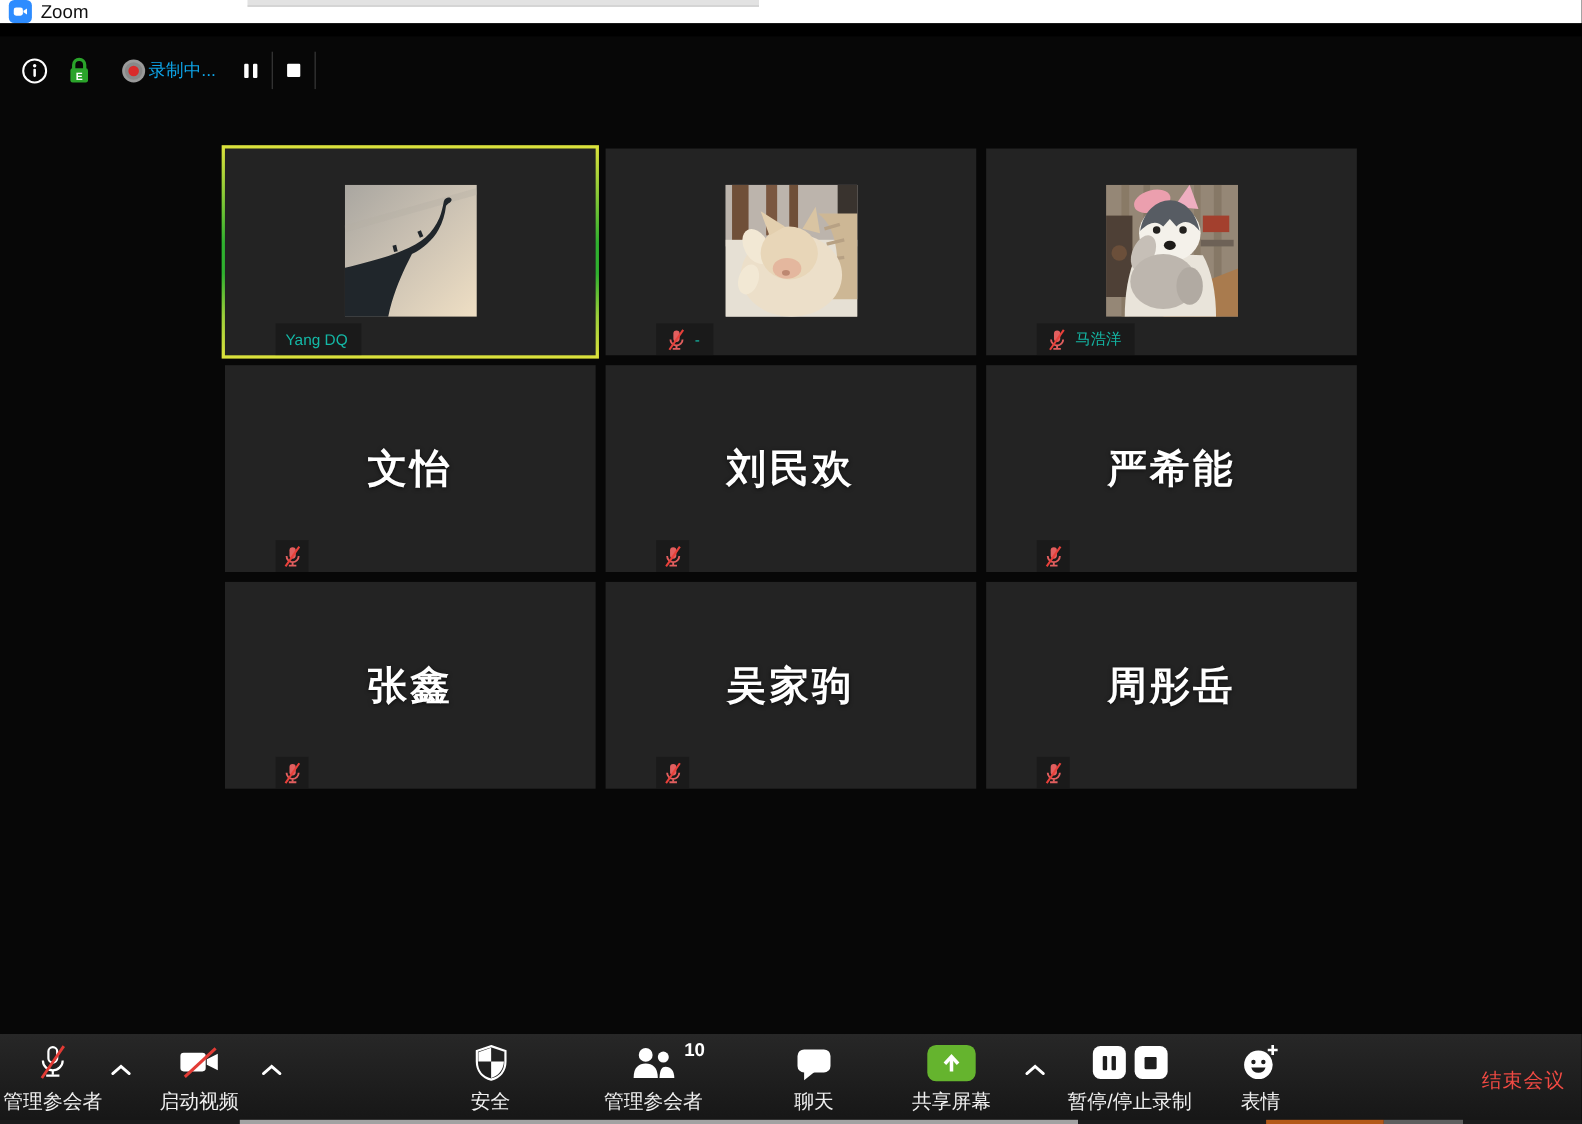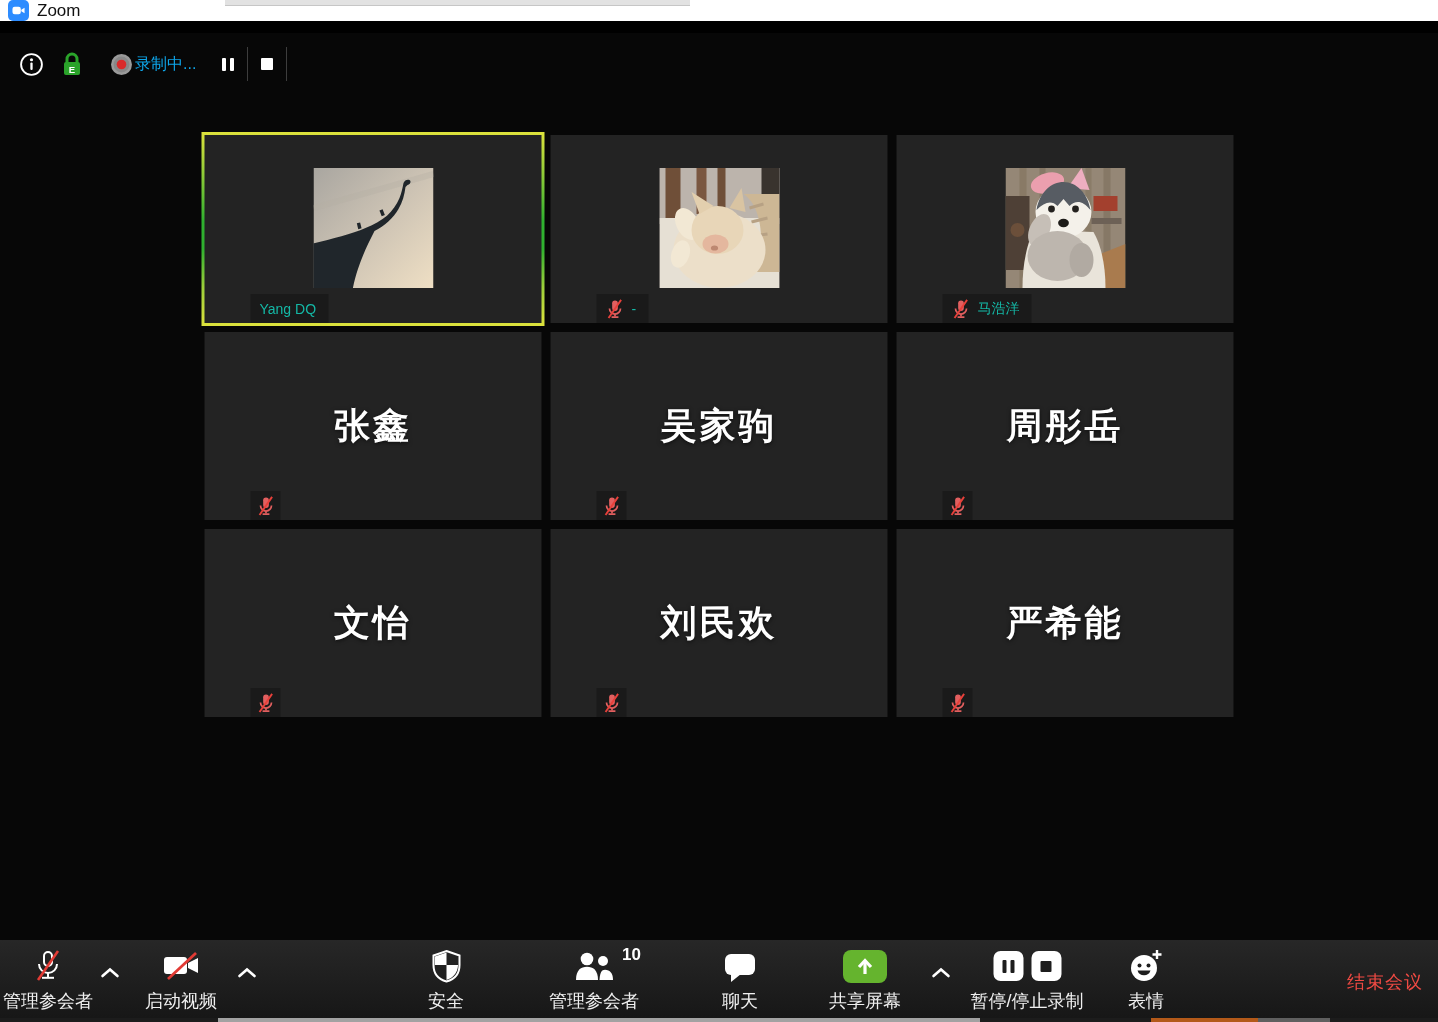--- a/index.html
+++ b/index.html
@@ -198,93 +198,93 @@
 </svg>
               </span>
               <span>马浩洋</span>
             </div>
           </div>
         </div>
       </div>
       <div class="grow">
         <div class="wrap">
           <div class="tile">
-            <div class="center-name">张鑫</div>
-            <div class="name-label mic-only">
-              <svg width="19" height="22" viewBox="0 0 20 22">
-  <rect x="7" y="2" width="6" height="11" rx="3" fill="#e25f5f"></rect>
-  <path d="M4.2,10.5 a5.8,5.8 0 0 0 11.6,0" fill="none" stroke="#e25f5f" stroke-width="1.8"></path>
-  <line x1="10" y1="16.6" x2="10" y2="19" stroke="#e25f5f" stroke-width="1.8"></line>
-  <line x1="6.4" y1="19.6" x2="13.6" y2="19.6" stroke="#e25f5f" stroke-width="1.8"></line>
-  <line x1="3.2" y1="20.4" x2="16.4" y2="1.4" stroke="#e8403a" stroke-width="2"></line>
-</svg>
-            </div>
-          </div>
-        </div>
-        <div class="wrap">
-          <div class="tile">
-            <div class="center-name">吴家驹</div>
-            <div class="name-label mic-only">
-              <svg width="19" height="22" viewBox="0 0 20 22">
-  <rect x="7" y="2" width="6" height="11" rx="3" fill="#e25f5f"></rect>
-  <path d="M4.2,10.5 a5.8,5.8 0 0 0 11.6,0" fill="none" stroke="#e25f5f" stroke-width="1.8"></path>
-  <line x1="10" y1="16.6" x2="10" y2="19" stroke="#e25f5f" stroke-width="1.8"></line>
-  <line x1="6.4" y1="19.6" x2="13.6" y2="19.6" stroke="#e25f5f" stroke-width="1.8"></line>
-  <line x1="3.2" y1="20.4" x2="16.4" y2="1.4" stroke="#e8403a" stroke-width="2"></line>
-</svg>
-            </div>
-          </div>
-        </div>
-        <div class="wrap">
-          <div class="tile">
-            <div class="center-name">周彤岳</div>
+            <div class="center-name">文怡</div>
+            <div class="name-label mic-only">
+              <svg width="19" height="22" viewBox="0 0 20 22">
+  <rect x="7" y="2" width="6" height="11" rx="3" fill="#e25f5f"></rect>
+  <path d="M4.2,10.5 a5.8,5.8 0 0 0 11.6,0" fill="none" stroke="#e25f5f" stroke-width="1.8"></path>
+  <line x1="10" y1="16.6" x2="10" y2="19" stroke="#e25f5f" stroke-width="1.8"></line>
+  <line x1="6.4" y1="19.6" x2="13.6" y2="19.6" stroke="#e25f5f" stroke-width="1.8"></line>
+  <line x1="3.2" y1="20.4" x2="16.4" y2="1.4" stroke="#e8403a" stroke-width="2"></line>
+</svg>
+            </div>
+          </div>
+        </div>
+        <div class="wrap">
+          <div class="tile">
+            <div class="center-name">刘民欢</div>
+            <div class="name-label mic-only">
+              <svg width="19" height="22" viewBox="0 0 20 22">
+  <rect x="7" y="2" width="6" height="11" rx="3" fill="#e25f5f"></rect>
+  <path d="M4.2,10.5 a5.8,5.8 0 0 0 11.6,0" fill="none" stroke="#e25f5f" stroke-width="1.8"></path>
+  <line x1="10" y1="16.6" x2="10" y2="19" stroke="#e25f5f" stroke-width="1.8"></line>
+  <line x1="6.4" y1="19.6" x2="13.6" y2="19.6" stroke="#e25f5f" stroke-width="1.8"></line>
+  <line x1="3.2" y1="20.4" x2="16.4" y2="1.4" stroke="#e8403a" stroke-width="2"></line>
+</svg>
+            </div>
+          </div>
+        </div>
+        <div class="wrap">
+          <div class="tile">
+            <div class="center-name">严希能</div>
             <div class="name-label mic-only">
               <svg width="19" height="22" viewBox="0 0 20 22">
   <rect x="7" y="2" width="6" height="11" rx="3" fill="#e25f5f"></rect>
   <path d="M4.2,10.5 a5.8,5.8 0 0 0 11.6,0" fill="none" stroke="#e25f5f" stroke-width="1.8"></path>
   <line x1="10" y1="16.6" x2="10" y2="19" stroke="#e25f5f" stroke-width="1.8"></line>
   <line x1="6.4" y1="19.6" x2="13.6" y2="19.6" stroke="#e25f5f" stroke-width="1.8"></line>
   <line x1="3.2" y1="20.4" x2="16.4" y2="1.4" stroke="#e8403a" stroke-width="2"></line>
 </svg>
             </div>
           </div>
         </div>
       </div>
       <div class="grow">
         <div class="wrap">
           <div class="tile">
-            <div class="center-name">文怡</div>
-            <div class="name-label mic-only">
-              <svg width="19" height="22" viewBox="0 0 20 22">
-  <rect x="7" y="2" width="6" height="11" rx="3" fill="#e25f5f"></rect>
-  <path d="M4.2,10.5 a5.8,5.8 0 0 0 11.6,0" fill="none" stroke="#e25f5f" stroke-width="1.8"></path>
-  <line x1="10" y1="16.6" x2="10" y2="19" stroke="#e25f5f" stroke-width="1.8"></line>
-  <line x1="6.4" y1="19.6" x2="13.6" y2="19.6" stroke="#e25f5f" stroke-width="1.8"></line>
-  <line x1="3.2" y1="20.4" x2="16.4" y2="1.4" stroke="#e8403a" stroke-width="2"></line>
-</svg>
-            </div>
-          </div>
-        </div>
-        <div class="wrap">
-          <div class="tile">
-            <div class="center-name">刘民欢</div>
-            <div class="name-label mic-only">
-              <svg width="19" height="22" viewBox="0 0 20 22">
-  <rect x="7" y="2" width="6" height="11" rx="3" fill="#e25f5f"></rect>
-  <path d="M4.2,10.5 a5.8,5.8 0 0 0 11.6,0" fill="none" stroke="#e25f5f" stroke-width="1.8"></path>
-  <line x1="10" y1="16.6" x2="10" y2="19" stroke="#e25f5f" stroke-width="1.8"></line>
-  <line x1="6.4" y1="19.6" x2="13.6" y2="19.6" stroke="#e25f5f" stroke-width="1.8"></line>
-  <line x1="3.2" y1="20.4" x2="16.4" y2="1.4" stroke="#e8403a" stroke-width="2"></line>
-</svg>
-            </div>
-          </div>
-        </div>
-        <div class="wrap">
-          <div class="tile">
-            <div class="center-name">严希能</div>
+            <div class="center-name">张鑫</div>
+            <div class="name-label mic-only">
+              <svg width="19" height="22" viewBox="0 0 20 22">
+  <rect x="7" y="2" width="6" height="11" rx="3" fill="#e25f5f"></rect>
+  <path d="M4.2,10.5 a5.8,5.8 0 0 0 11.6,0" fill="none" stroke="#e25f5f" stroke-width="1.8"></path>
+  <line x1="10" y1="16.6" x2="10" y2="19" stroke="#e25f5f" stroke-width="1.8"></line>
+  <line x1="6.4" y1="19.6" x2="13.6" y2="19.6" stroke="#e25f5f" stroke-width="1.8"></line>
+  <line x1="3.2" y1="20.4" x2="16.4" y2="1.4" stroke="#e8403a" stroke-width="2"></line>
+</svg>
+            </div>
+          </div>
+        </div>
+        <div class="wrap">
+          <div class="tile">
+            <div class="center-name">吴家驹</div>
+            <div class="name-label mic-only">
+              <svg width="19" height="22" viewBox="0 0 20 22">
+  <rect x="7" y="2" width="6" height="11" rx="3" fill="#e25f5f"></rect>
+  <path d="M4.2,10.5 a5.8,5.8 0 0 0 11.6,0" fill="none" stroke="#e25f5f" stroke-width="1.8"></path>
+  <line x1="10" y1="16.6" x2="10" y2="19" stroke="#e25f5f" stroke-width="1.8"></line>
+  <line x1="6.4" y1="19.6" x2="13.6" y2="19.6" stroke="#e25f5f" stroke-width="1.8"></line>
+  <line x1="3.2" y1="20.4" x2="16.4" y2="1.4" stroke="#e8403a" stroke-width="2"></line>
+</svg>
+            </div>
+          </div>
+        </div>
+        <div class="wrap">
+          <div class="tile">
+            <div class="center-name">周彤岳</div>
             <div class="name-label mic-only">
               <svg width="19" height="22" viewBox="0 0 20 22">
   <rect x="7" y="2" width="6" height="11" rx="3" fill="#e25f5f"></rect>
   <path d="M4.2,10.5 a5.8,5.8 0 0 0 11.6,0" fill="none" stroke="#e25f5f" stroke-width="1.8"></path>
   <line x1="10" y1="16.6" x2="10" y2="19" stroke="#e25f5f" stroke-width="1.8"></line>
   <line x1="6.4" y1="19.6" x2="13.6" y2="19.6" stroke="#e25f5f" stroke-width="1.8"></line>
   <line x1="3.2" y1="20.4" x2="16.4" y2="1.4" stroke="#e8403a" stroke-width="2"></line>
 </svg>
             </div>
           </div>

